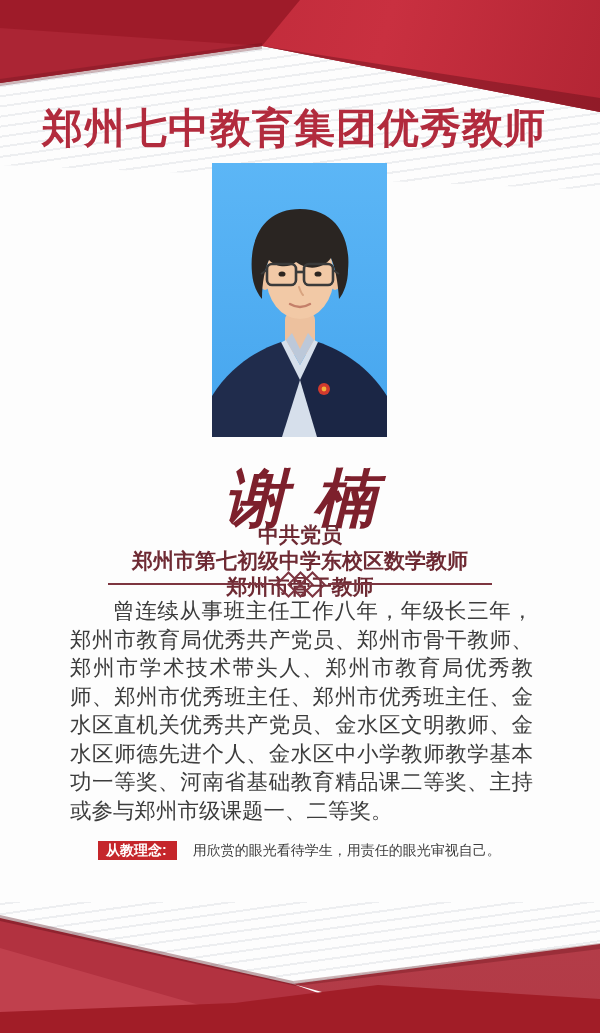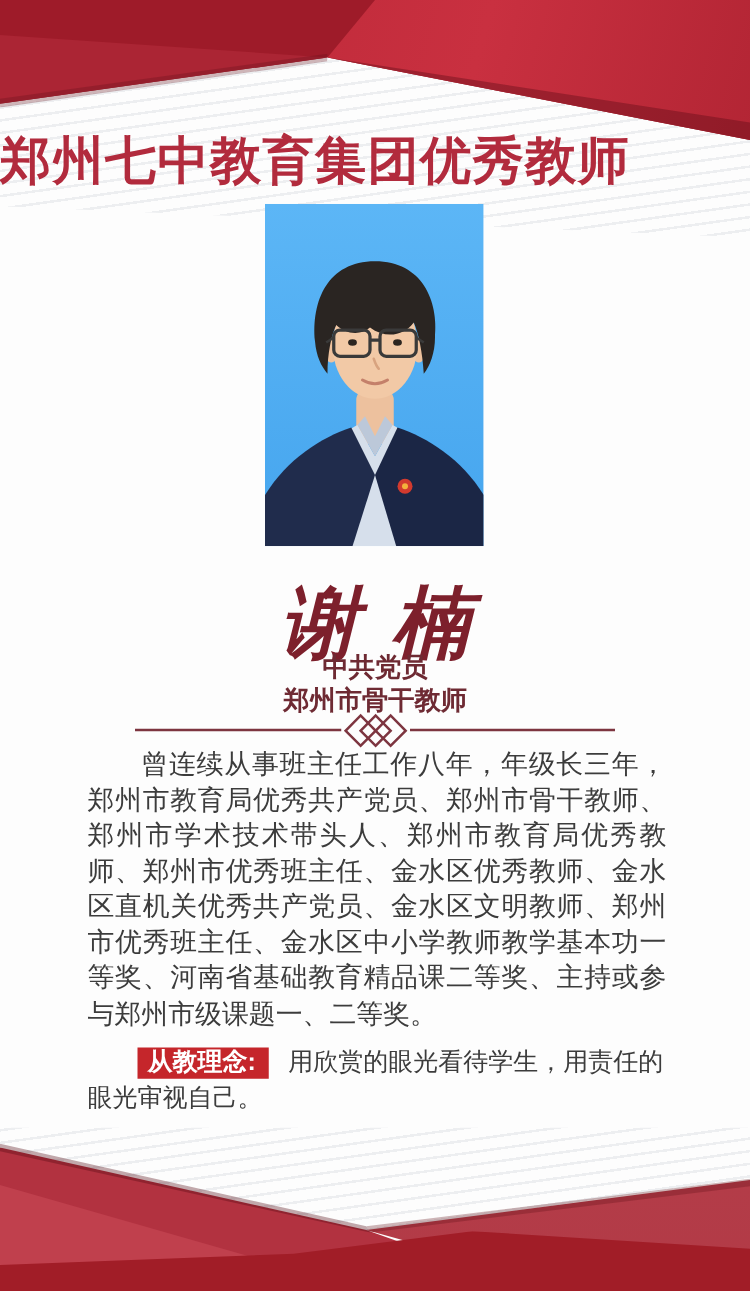--- a/index.html
+++ b/index.html
@@ -67,21 +67,21 @@
     clip-path:polygon(600px 943px,293px 981px,296px 986px,600px 949px);
   }
   .bot-dark{
     background:#a11d27;
     clip-path:polygon(0px 1012px,235px 1003px,378px 985px,600px 999px,600px 1033px,0px 1033px);
   }
 
   
   .title{
     position:absolute;top:101px;left:0;right:12px;
-    text-align:left;
+    text-align:center;
     font-size:41px;font-weight:800;letter-spacing:1px;
     color:#b22b3d;
   }
   .photo{
     position:absolute;left:212px;top:163px;width:175px;height:274px;
     overflow:hidden;
   }
   .photo svg{display:block;width:100%;height:100%;}
   .name{
     position:absolute;top:432px;left:0;right:0;
@@ -116,21 +116,21 @@
     position:absolute;top:597px;left:70px;width:463px;
     margin:0;
     font-size:21.5px;line-height:28.5px;
     color:#3c3c3c;
     text-align:justify;
     text-indent:2em;
   }
   .philosophy{
     position:absolute;top:836px;left:70px;width:463px;
     margin:0;
-    font-size:20px;line-height:28.5px;
+    font-size:14px;line-height:28.5px;
     color:#3c3c3c;
     text-indent:2em;
   }
   .ph-label{
     background:#c5262b;color:#ffffff;
     font-weight:bold;
     padding:1px 10px 2px 8px;
     margin-right:16px;
   }
 </style>
@@ -197,32 +197,33 @@
 
       <circle cx="112" cy="226" r="6" fill="#d23a2e"></circle>
       <circle cx="112" cy="226" r="2.4" fill="#f3b13c"></circle>
     </svg>
   </div>
 
   <div class="name">谢楠</div>
 
   <div class="credentials">
     <div>中共党员</div>
+    <div>郑州市第七初级中学东校区数学教师</div>
     <div>郑州市骨干教师</div>
   </div>
 
   <div class="divider">
     <span class="line"></span>
     <span class="diamonds">
       <span class="diamond"></span>
       <span class="diamond"></span>
       <span class="diamond"></span>
     </span>
     <span class="line"></span>
   </div>
 
-  <p class="bio">曾连续从事班主任工作八年，年级长三年，郑州市教育局优秀共产党员、郑州市骨干教师、郑州市学术技术带头人、郑州市教育局优秀教师、郑州市优秀班主任、金水区优秀教师、金水区直机关优秀共产党员、金水区文明教师、郑州市优秀班主任、金水区中小学教师教学基本功一等奖、河南省基础教育精品课二等奖、主持或参与郑州市级课题一、二等奖。</p>
+  <p class="bio">曾连续从事班主任工作八年，年级长三年，郑州市教育局优秀共产党员、郑州市骨干教师、郑州市学术技术带头人、郑州市教育局优秀教师、郑州市优秀班主任、郑州市优秀班主任、金水区直机关优秀共产党员、金水区文明教师、金水区师德先进个人、金水区中小学教师教学基本功一等奖、河南省基础教育精品课二等奖、主持或参与郑州市级课题一、二等奖。</p>
 
   <p class="philosophy">
     <span class="ph-label">从教理念:</span><span class="ph-text">用欣赏的眼光看待学生，用责任的眼光审视自己。</span>
   </p>
 
 </div>
 
 </body></html>

